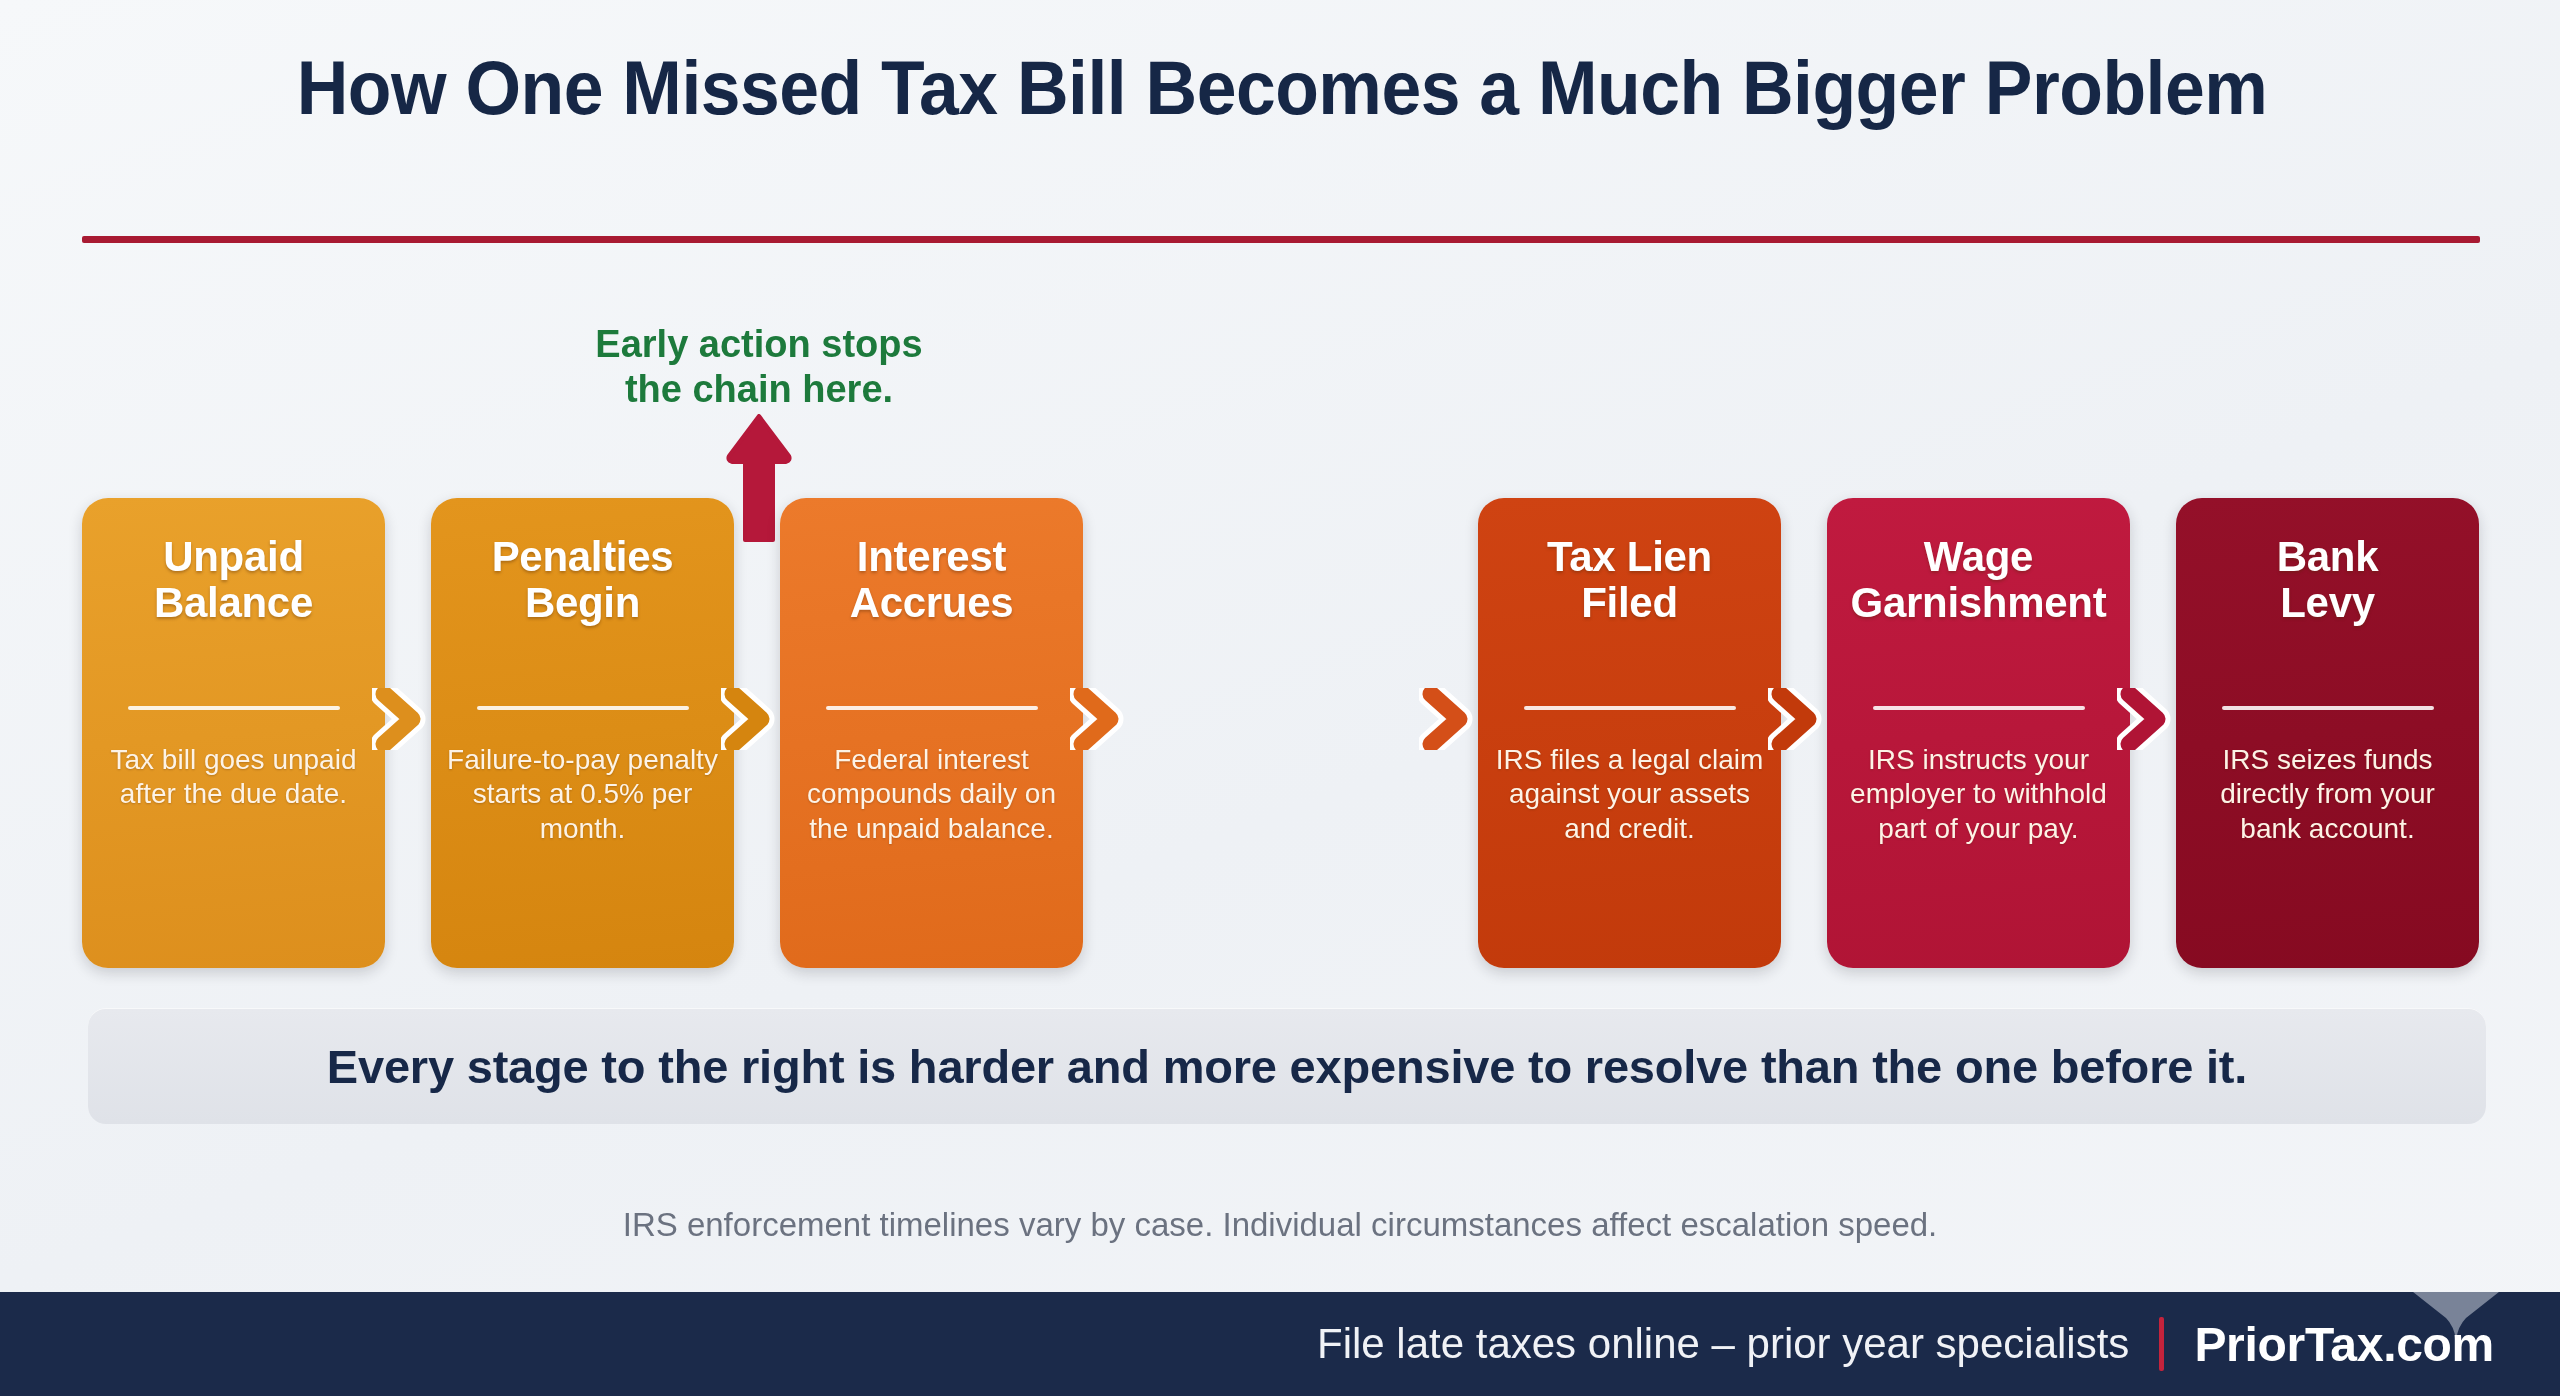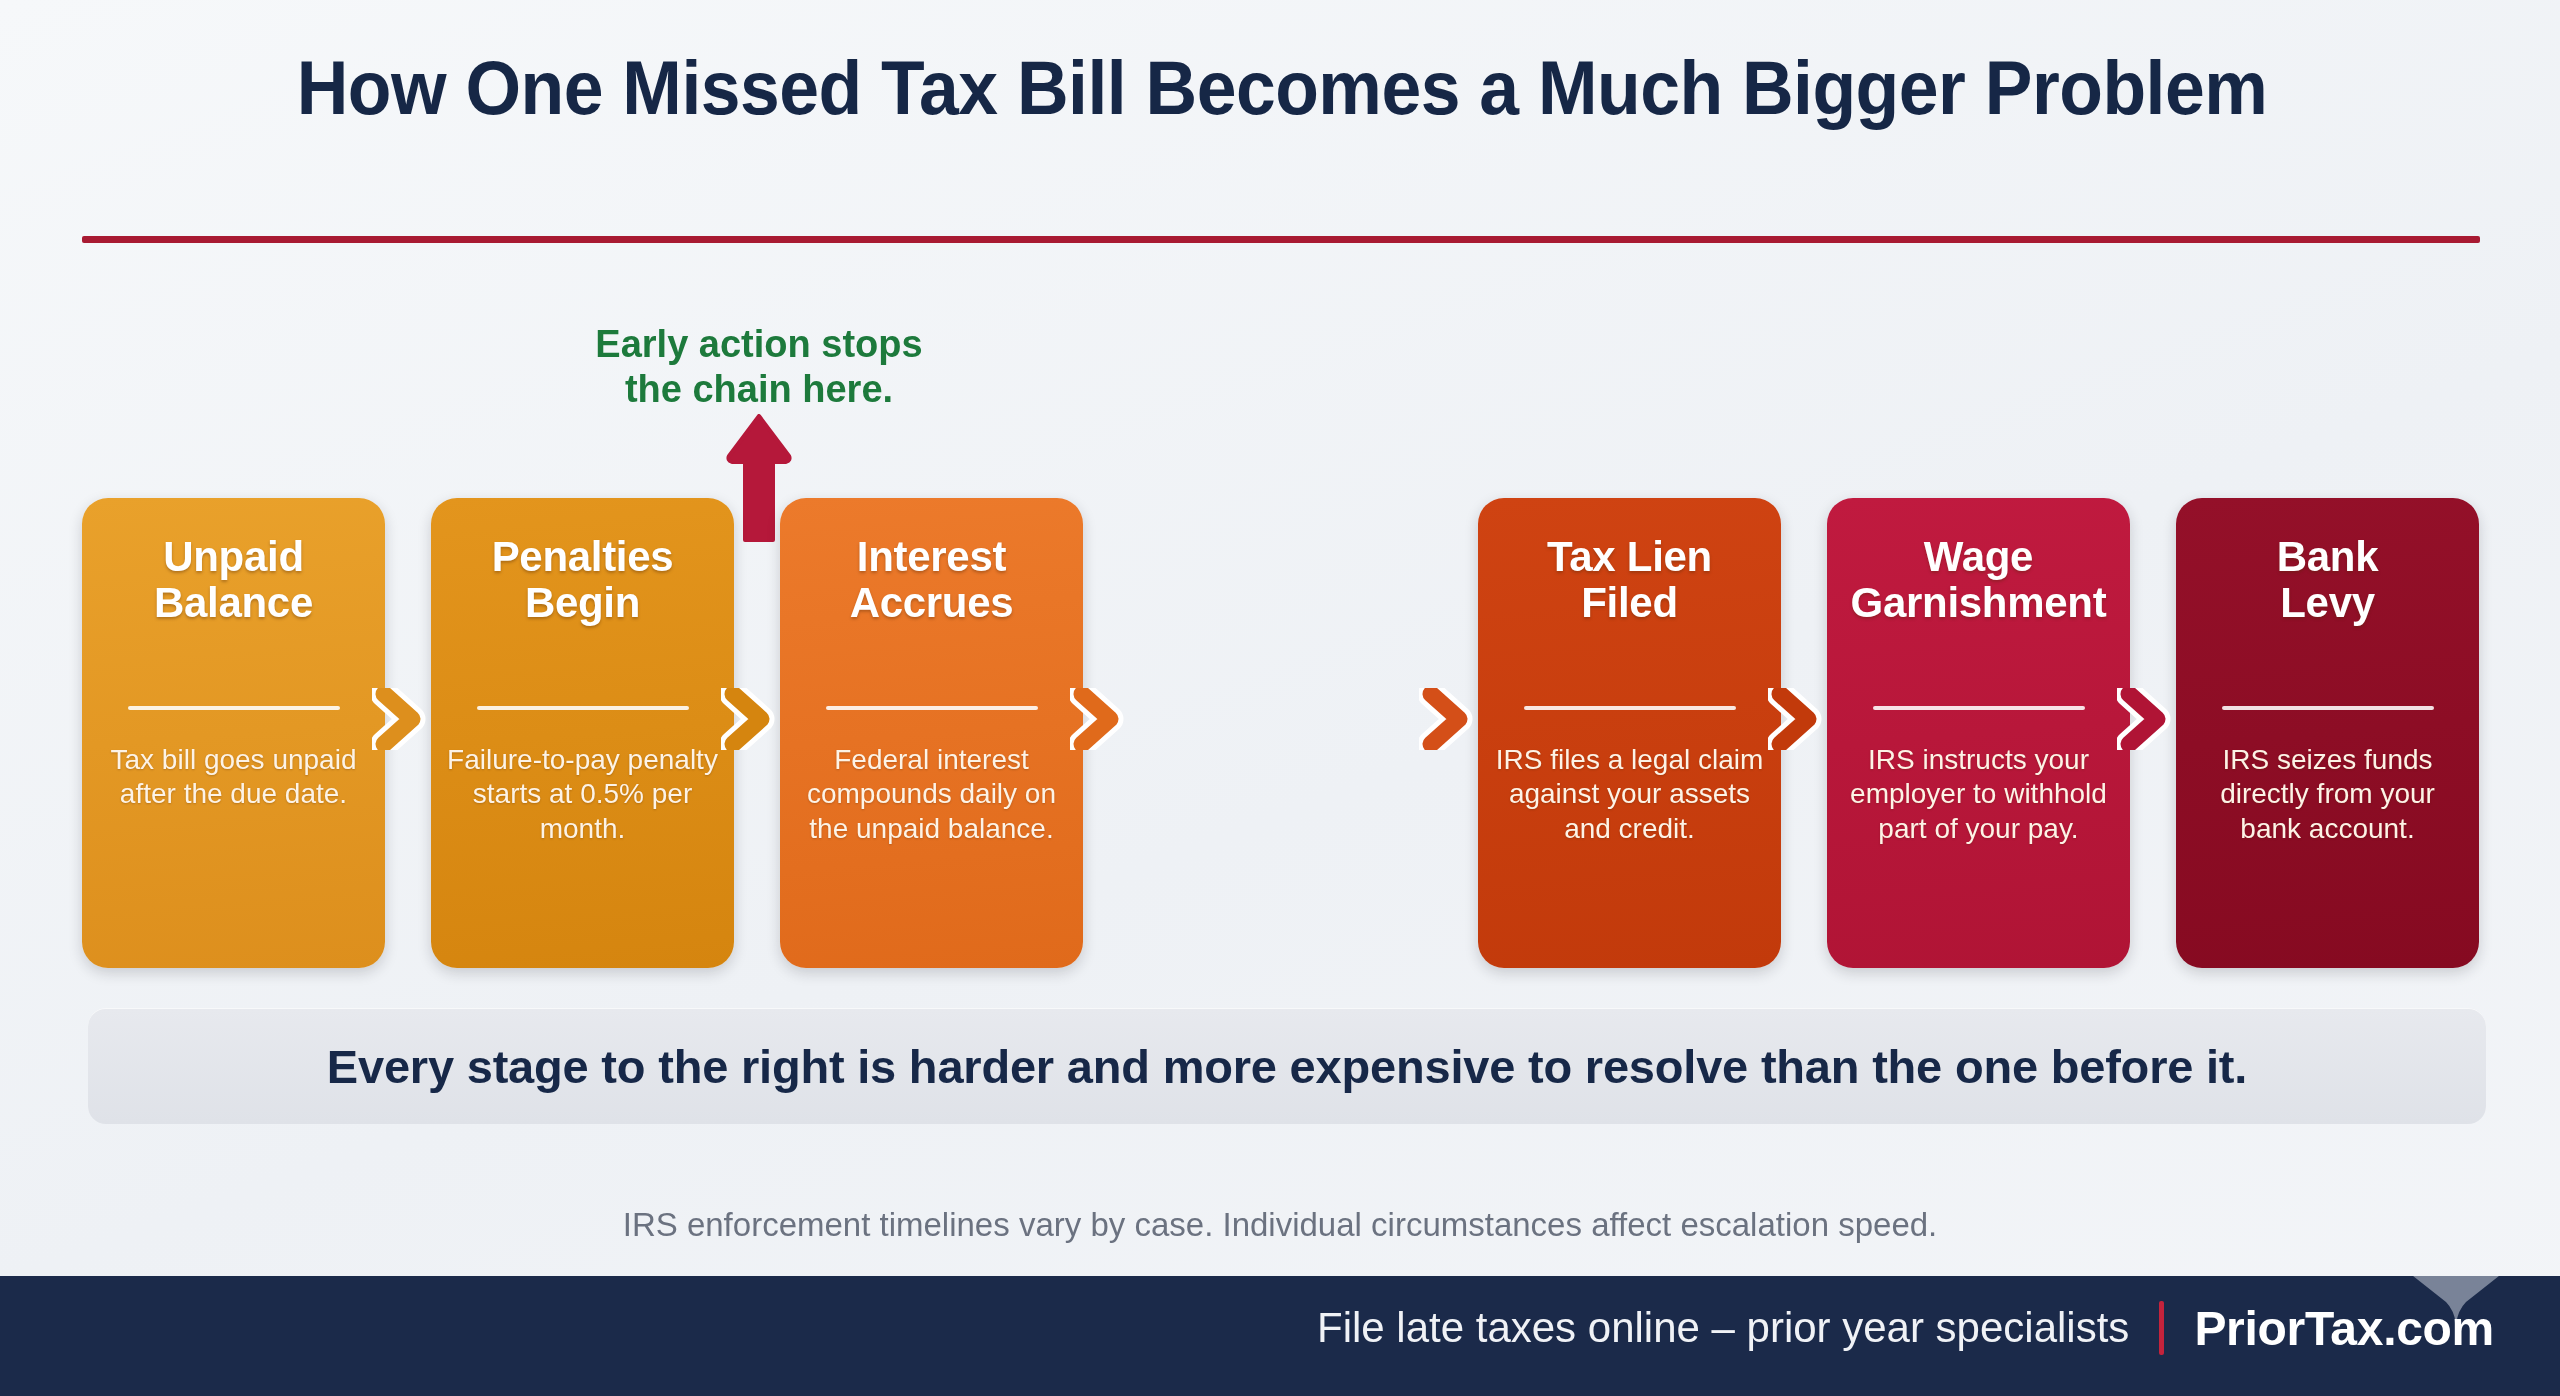--- a/index.html
+++ b/index.html
@@ -174,21 +174,21 @@
     color: #6b7280;
     white-space: nowrap;
   }
 
   
   .footer {
     position: absolute;
     left: 0;
     bottom: 0;
     width: 2560px;
-    height: 120px;
+    height: 104px;
     background: #1b2a4a;
     overflow: hidden;
   }
   .footer-inner {
     position: absolute;
     right: 66px;
     top: 0;
     height: 104px;
     display: flex;
     align-items: center;

